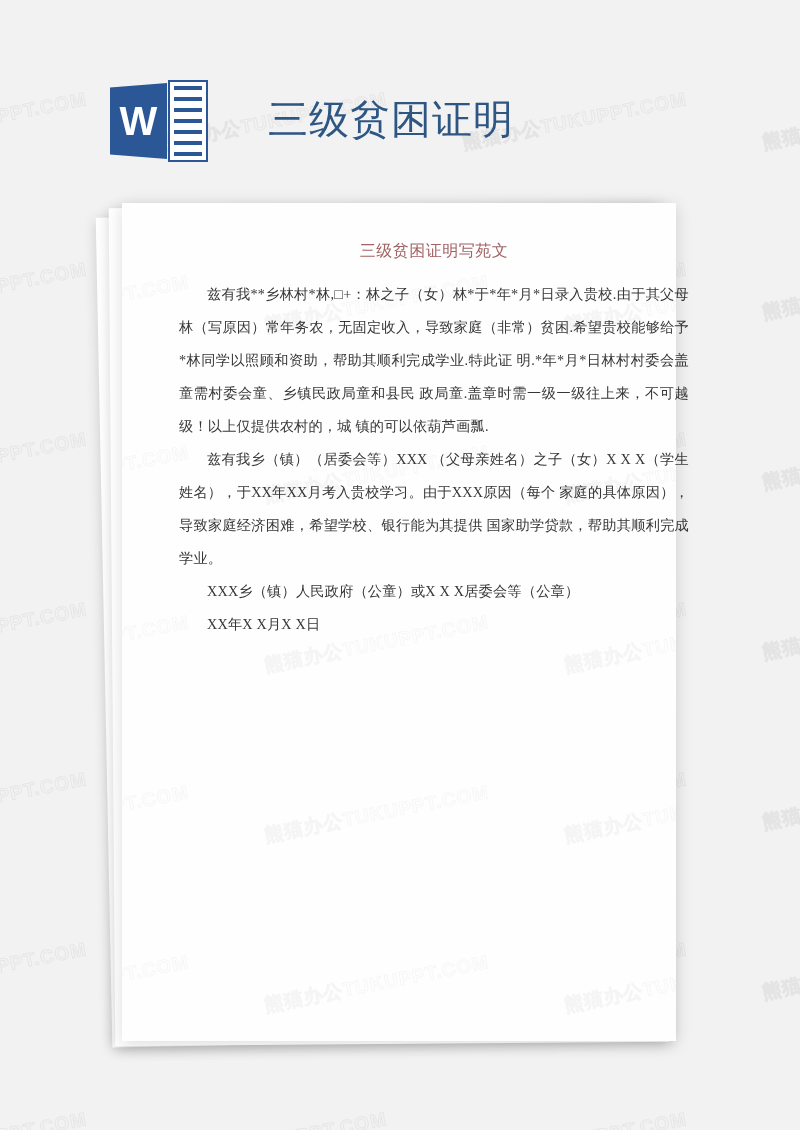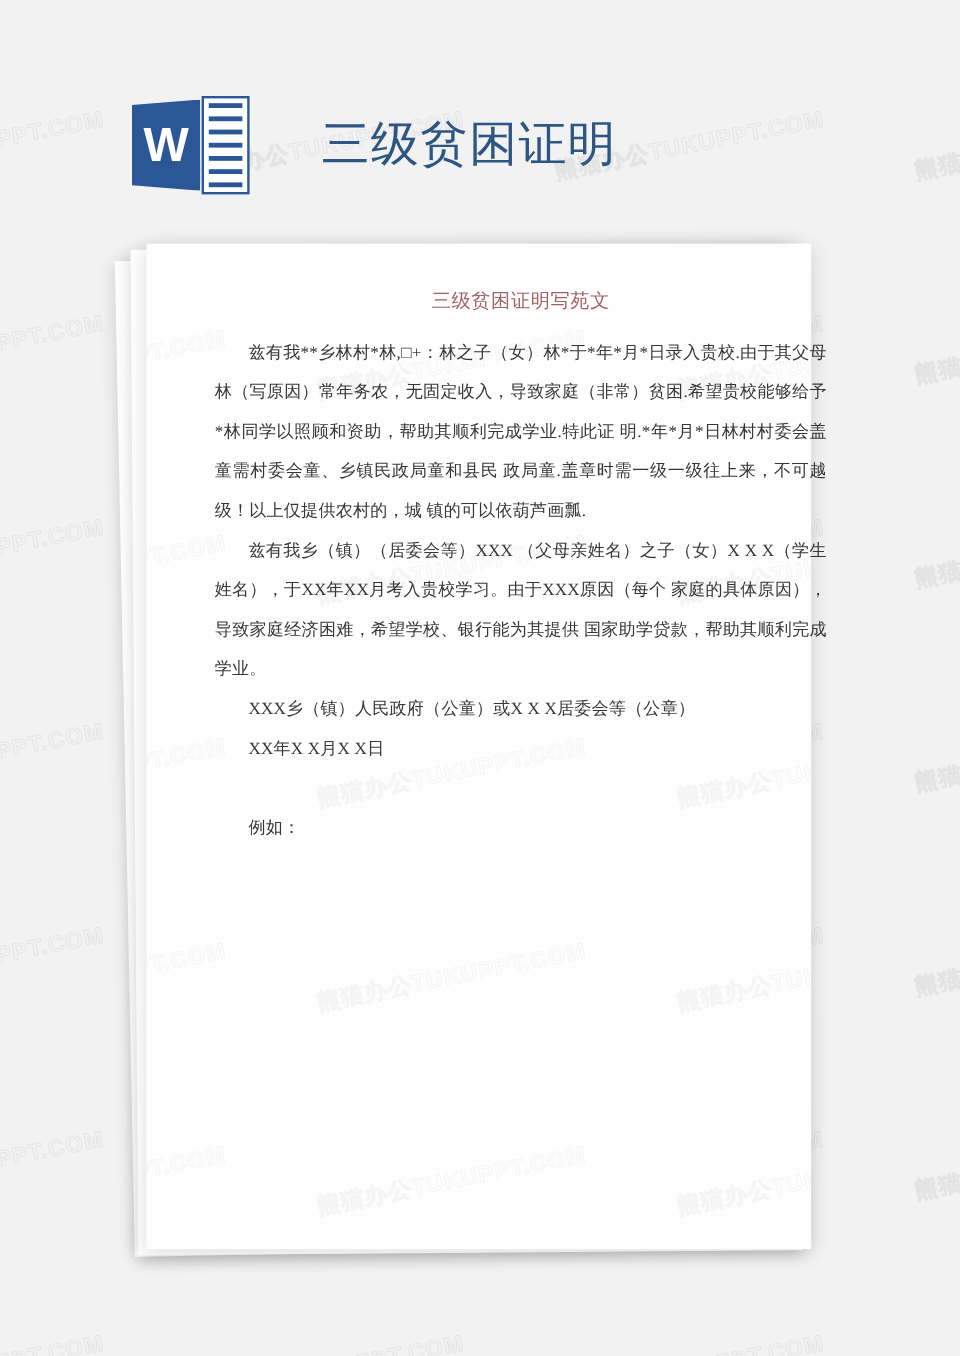--- a/index.html
+++ b/index.html
@@ -238,21 +238,20 @@
 </div>
 
 <div id="doc-page">
   <div id="doc-title">三级贫困证明写苑文</div>
   <div id="doc-body">
       <div class="para indent">兹有我**乡林村*林,□+：林之子（女）林*于*年*月*日录入贵校.由于其父母林（写原因）常年务农，无固定收入，导致家庭（非常）贫困.希望贵校能够给予*林同学以照顾和资助，帮助其顺利完成学业.特此证 明.*年*月*日林村村委会盖童需村委会童、乡镇民政局童和县民 政局童.盖章时需一级一级往上来，不可越级！以上仅提供农村的，城 镇的可以依葫芦画瓢.</div>
       <div class="para indent">兹有我乡（镇）（居委会等）XXX （父母亲姓名）之子（女）X X X（学生姓名），于XX年XX月考入贵校学习。由于XXX原因（每个 家庭的具体原因），导致家庭经济困难，希望学校、银行能为其提供 国家助学贷款，帮助其顺利完成学业。</div>
       <div class="para indent">XXX乡（镇）人民政府（公童）或X X X居委会等（公章）</div>
       <div class="para indent">XX年X X月X X日</div>
       <div class="spacer-line"></div>
-      <div class="para indent">例如：</div>
     </div>
 </div>
 
 <div id="paper-watermarks">
     <span class="wm" style="left: -160px; top: 110px;">熊猫办公TUKUPPT.COM</span>
     <span class="wm" style="left: 140px; top: 110px;">熊猫办公TUKUPPT.COM</span>
     <span class="wm" style="left: 440px; top: 110px;">熊猫办公TUKUPPT.COM</span>
     <span class="wm" style="left: -160px; top: 280px;">熊猫办公TUKUPPT.COM</span>
     <span class="wm" style="left: 140px; top: 280px;">熊猫办公TUKUPPT.COM</span>
     <span class="wm" style="left: 440px; top: 280px;">熊猫办公TUKUPPT.COM</span>

